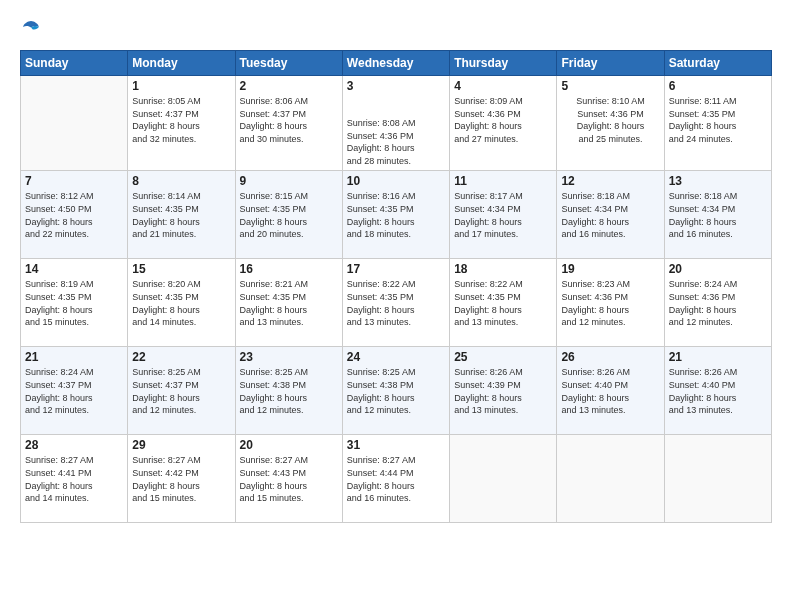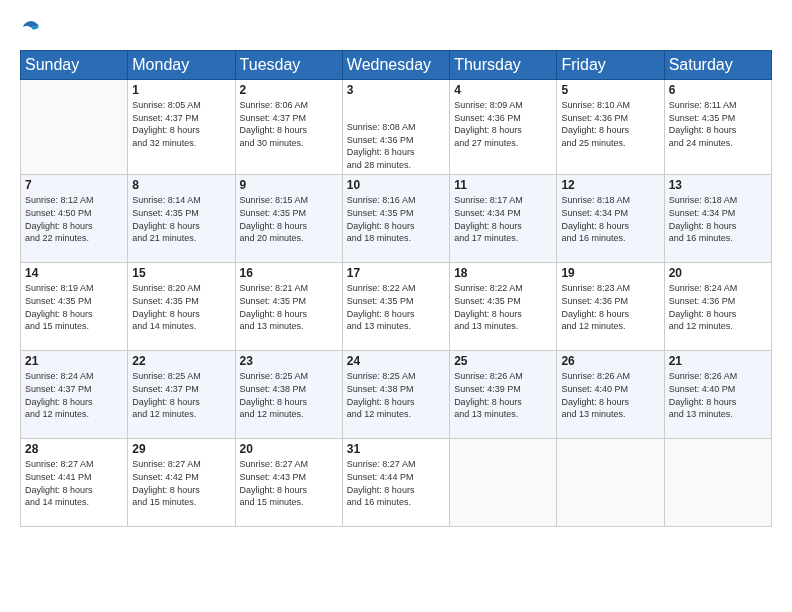--- a/index.html
+++ b/index.html
@@ -55,22 +55,22 @@
       color: #555;
     }
     table {
       width: 100%;
       border-collapse: collapse;
       table-layout: fixed;
     }
     thead tr th {
       background: #2a6db5;
       color: #fff;
-      font-size: 16px;
-      font-weight: normal;
+      font-size: 12px;
+      font-weight: bold;
       padding: 5px 4px;
       text-align: left;
       border: 1px solid #1a5090;
     }
     tbody tr td {
       vertical-align: top;
       border: 1px solid #ccc;
       padding: 3px 4px;
       font-size: 9.5px;
       color: #333;
@@ -160,21 +160,21 @@
           </td>
           <td>
             <span class="day-num">4</span>
             <div class="day-info" style="white-space: pre-line;">Sunrise: 8:09 AM
 Sunset: 4:36 PM
 Daylight: 8 hours
 and 27 minutes.</div>
           </td>
           <td>
             <span class="day-num">5</span>
-            <div class="day-info" style="white-space: pre-line;">Sunrise: 8:10 AM
+            <div class="day-info" style="white-space: pre-line; text-align: center;">Sunrise: 8:10 AM
 Sunset: 4:36 PM
 Daylight: 8 hours
 and 25 minutes.</div>
           </td>
           <td>
             <span class="day-num">6</span>
             <div class="day-info" style="white-space: pre-line;">Sunrise: 8:11 AM
 Sunset: 4:35 PM
 Daylight: 8 hours
 and 24 minutes.</div>

